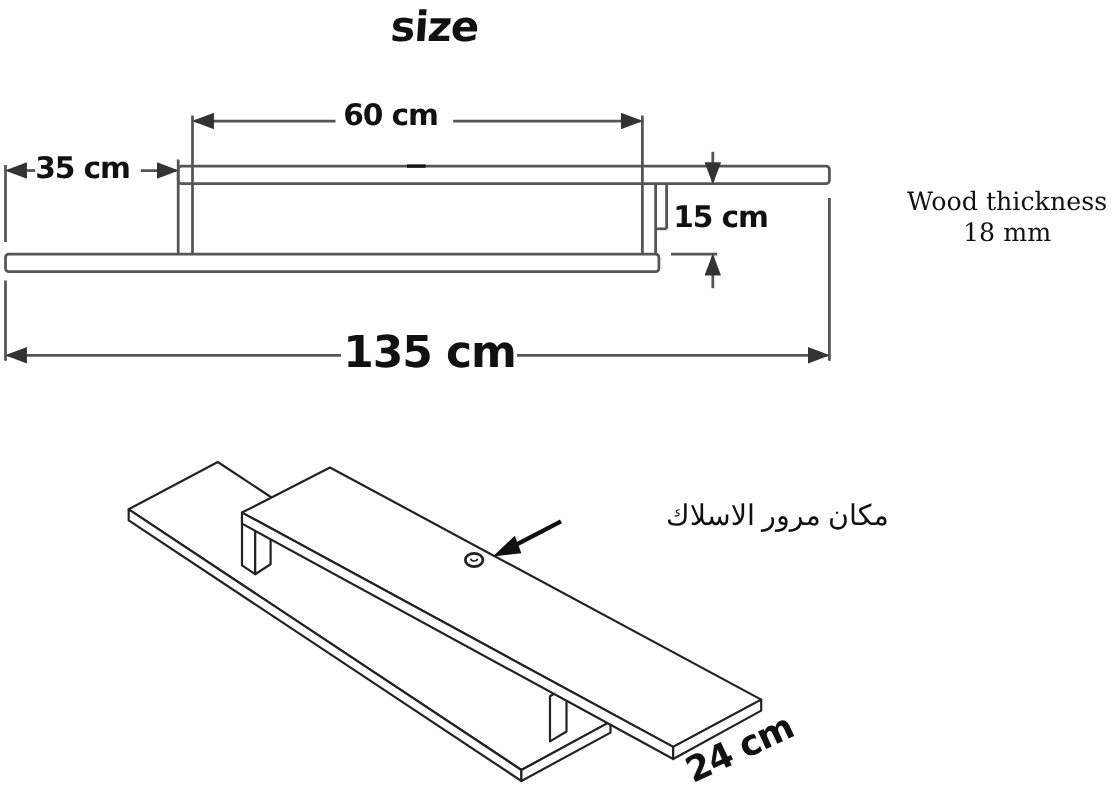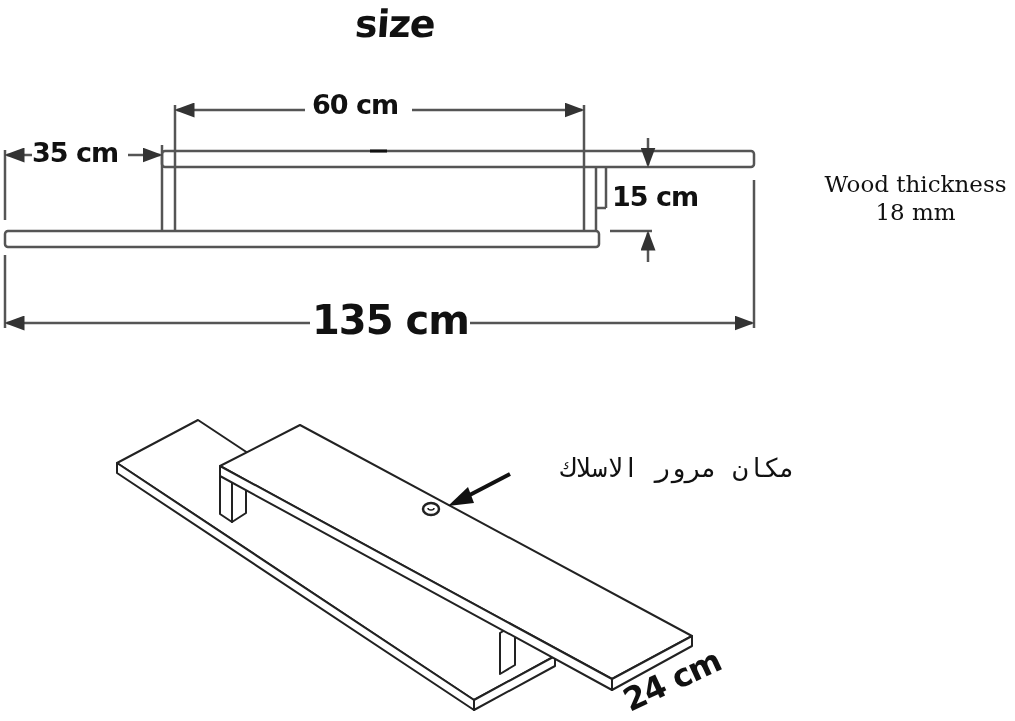--- a/index.html
+++ b/index.html
@@ -4,22 +4,22 @@
 <style>
   html, body { margin: 0; padding: 0; background: #ffffff; }
   body { width: 1015px; height: 721px; position: relative; overflow: hidden; }
   .canvas { position: absolute; left: 0; top: 0; width: 1015px; height: 721px; }
   .hand { font-family: "DejaVu Sans", sans-serif; font-weight: bold; fill: #111; letter-spacing: -1px; }
   .title { position: absolute; left: 345px; top: 2px; width: 100px; text-align: center;
            font-family: "DejaVu Sans", sans-serif; font-weight: bold; font-size: 38px; color: #111;
            letter-spacing: -1px; transform: skewX(-4deg); }
   .note { position: absolute; left: 808px; top: 170px; width: 215px; text-align: center;
           font-family: "DejaVu Serif", serif; font-size: 23px; line-height: 28px; color: #111; }
-  .arabic { position: absolute; left: 535px; top: 453px; width: 260px; text-align: right;
-            font-family: Liberation Mono, monospace; font-size: 26px; color: #111; direction: rtl; }
+  .arabic { position: absolute; left: 548px; top: 453px; width: 260px; text-align: right;
+            font-family: Liberation Serif, serif; font-size: 26px; color: #111; direction: rtl; }
 </style>
 </head>
 <body>
 
 <div class="canvas">
 
   <div class="title">size</div>
 
   <svg width="1015" height="721" viewBox="0 0 1015 721" xmlns="http://www.w3.org/2000/svg" style="position:absolute;left:0;top:0;">
     <defs>

